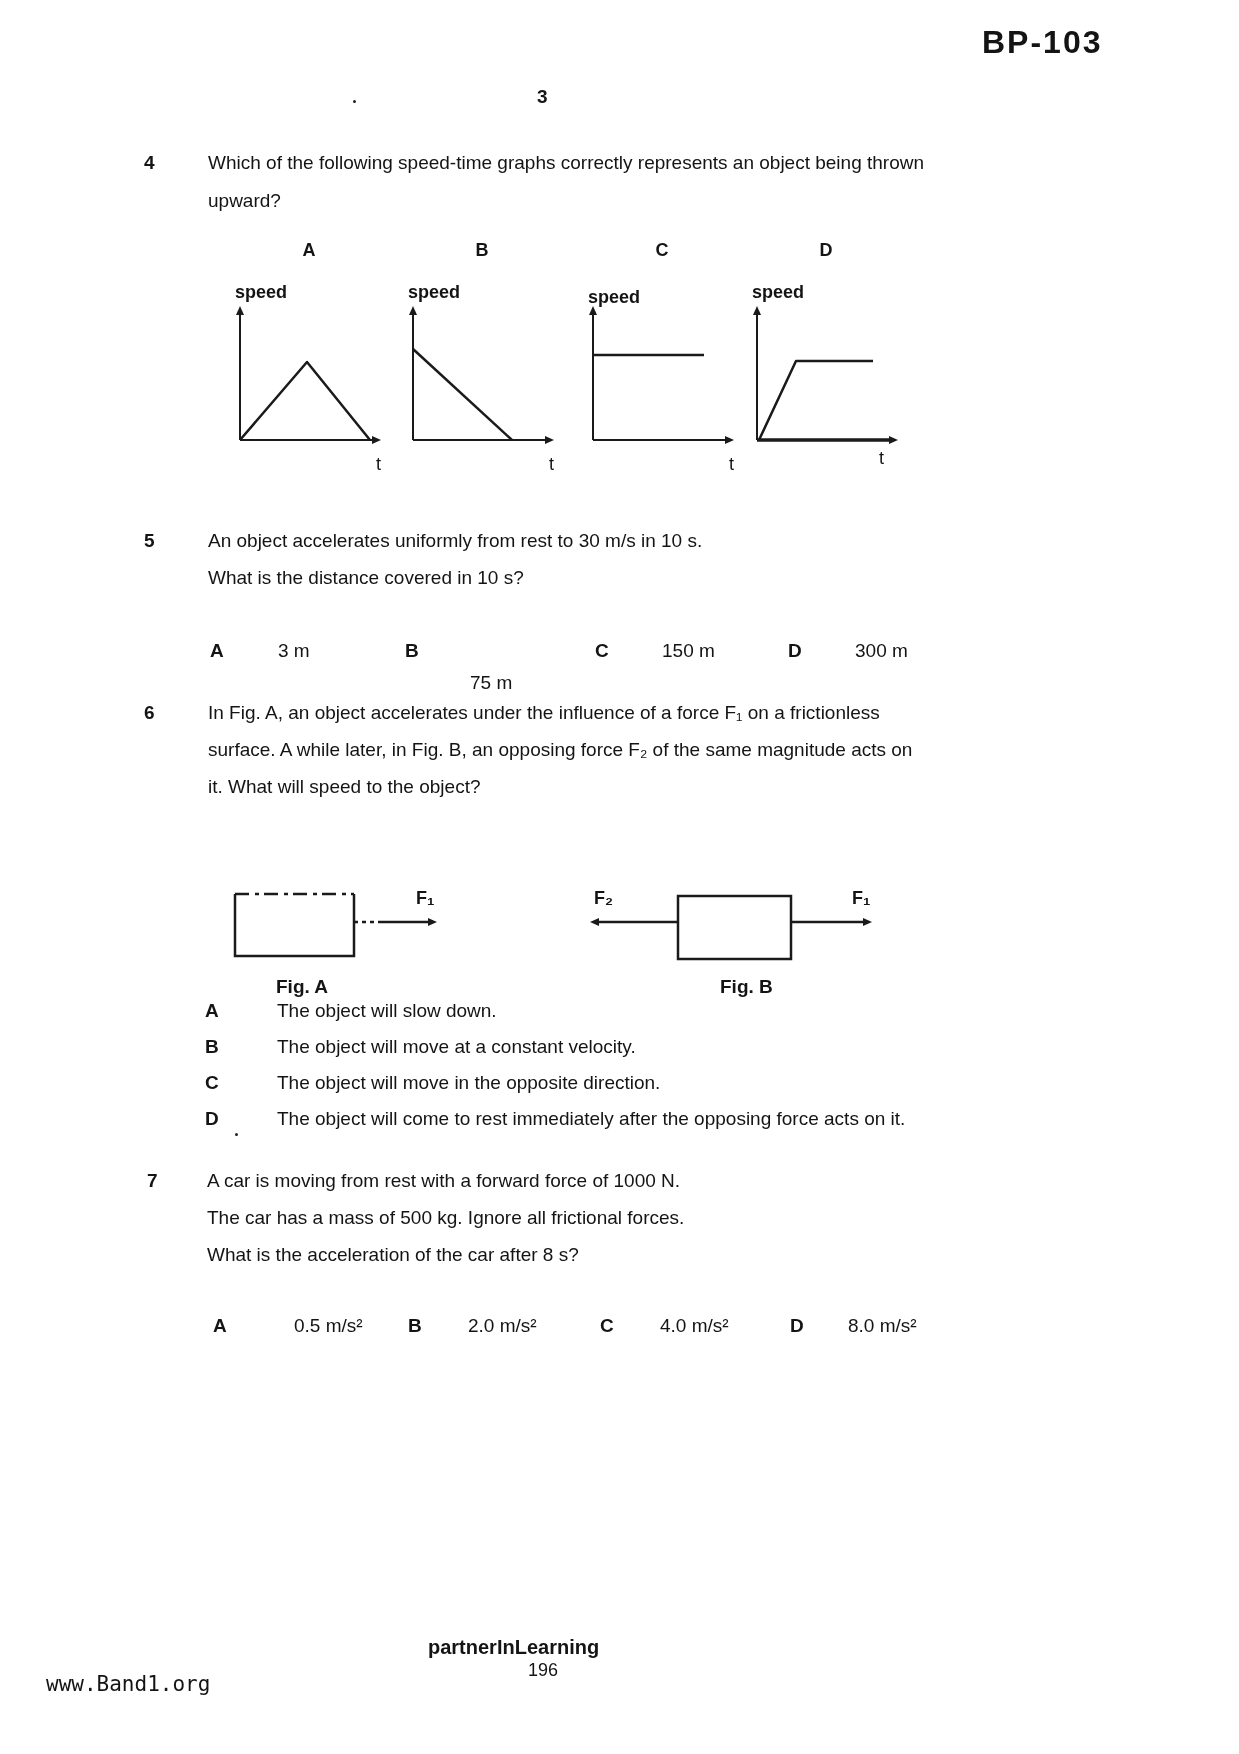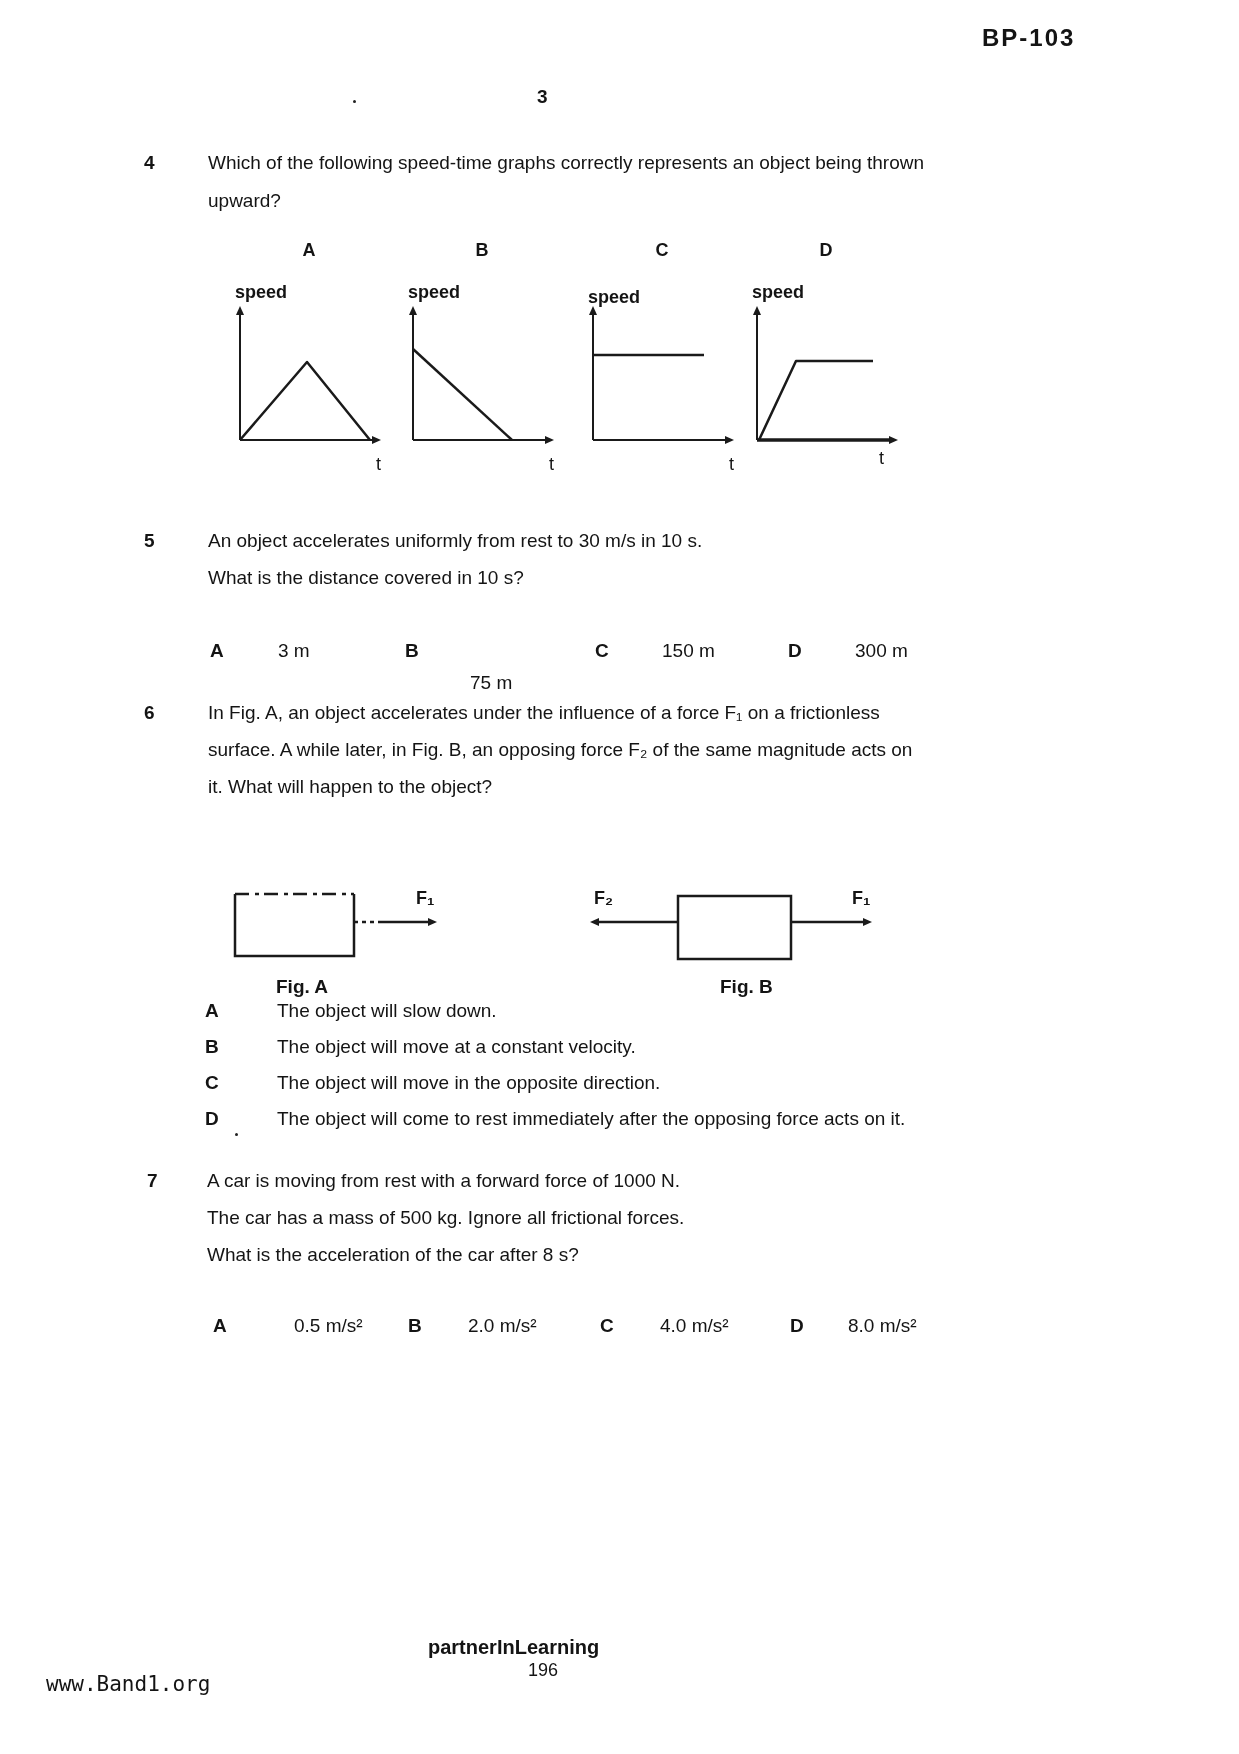--- a/index.html
+++ b/index.html
@@ -8,21 +8,21 @@
     width:1239px; height:1754px;
     margin:0 auto;
     background:#ffffff;
     font-family:"Liberation Sans", sans-serif;
     color:#141414;
     overflow:hidden;
     filter: blur(0.25px);
   }
   .abs { position:absolute; }
   .txt { font-size:19px; line-height:1.2; white-space:nowrap; }
-  .doc-code { font-size:24px; font-weight:bold; letter-spacing:2px; }
+  .doc-code { font-size:32px; font-weight:bold; letter-spacing:2px; }
   .pagenum { font-size:19px; font-weight:bold; }
 
   .qnum { font-size:19px; font-weight:bold; }
   .opt-letter { font-size:19px; font-weight:bold; }
 
   .graph { position:absolute; width:168px; height:255px; }
   .g-letter { position:absolute; top:8px; left:0; width:100%; text-align:center;
               font-size:18px; font-weight:bold; }
   .g-speed  { position:absolute; top:50px; left:10px; font-size:18px;font-weight:bold; }
   .g-svg    { position:absolute; top:73px; left:8px; }
@@ -121,21 +121,21 @@
   <div class="abs opt-letter" style="top:640px; left:405px;">B</div>
   <div class="abs txt" style="top:672px; left:470px;">75 m</div>
   <div class="abs opt-letter" style="top:640px; left:595px;">C</div>
   <div class="abs txt" style="top:640px; left:662px;">150 m</div>
   <div class="abs opt-letter" style="top:640px; left:788px;">D</div>
   <div class="abs txt" style="top:640px; left:855px;">300 m</div>
 
   <div class="abs qnum" style="top:702px; left:144px;">6</div>
   <div class="abs txt" style="top:702px; left:208px;">In Fig. A, an object accelerates under the influence of a force F₁ on a frictionless</div>
   <div class="abs txt" style="top:739px; left:208px;">surface. A while later, in Fig. B, an opposing force F₂ of the same magnitude acts on</div>
-  <div class="abs txt" style="top:776px; left:208px;">it. What will happen to the object?</div>
+  <div class="abs txt" style="top:776px; left:208px;">it. What will speed to the object?</div>
 
   <div class="fig" style="top:852px; left:232px; width:240px; height:120px;">
     <svg width="230" height="90" viewBox="0 0 230 90" style="position:absolute; top:0; left:0;">
       <path class="boxline" d="M3,8 V70 H122 V8"></path>
       <line class="dashline" x1="3" y1="8" x2="122" y2="8"></line>
       <line class="farrow-dash" x1="122" y1="36" x2="152" y2="36"></line>
       <line class="farrow" x1="150" y1="36" x2="197" y2="36"></line>
       <polygon class="head" points="205,36 196,32 196,40"></polygon>
     </svg>
     <div class="f-label" style="top:2px; left:184px;">F₁</div>

